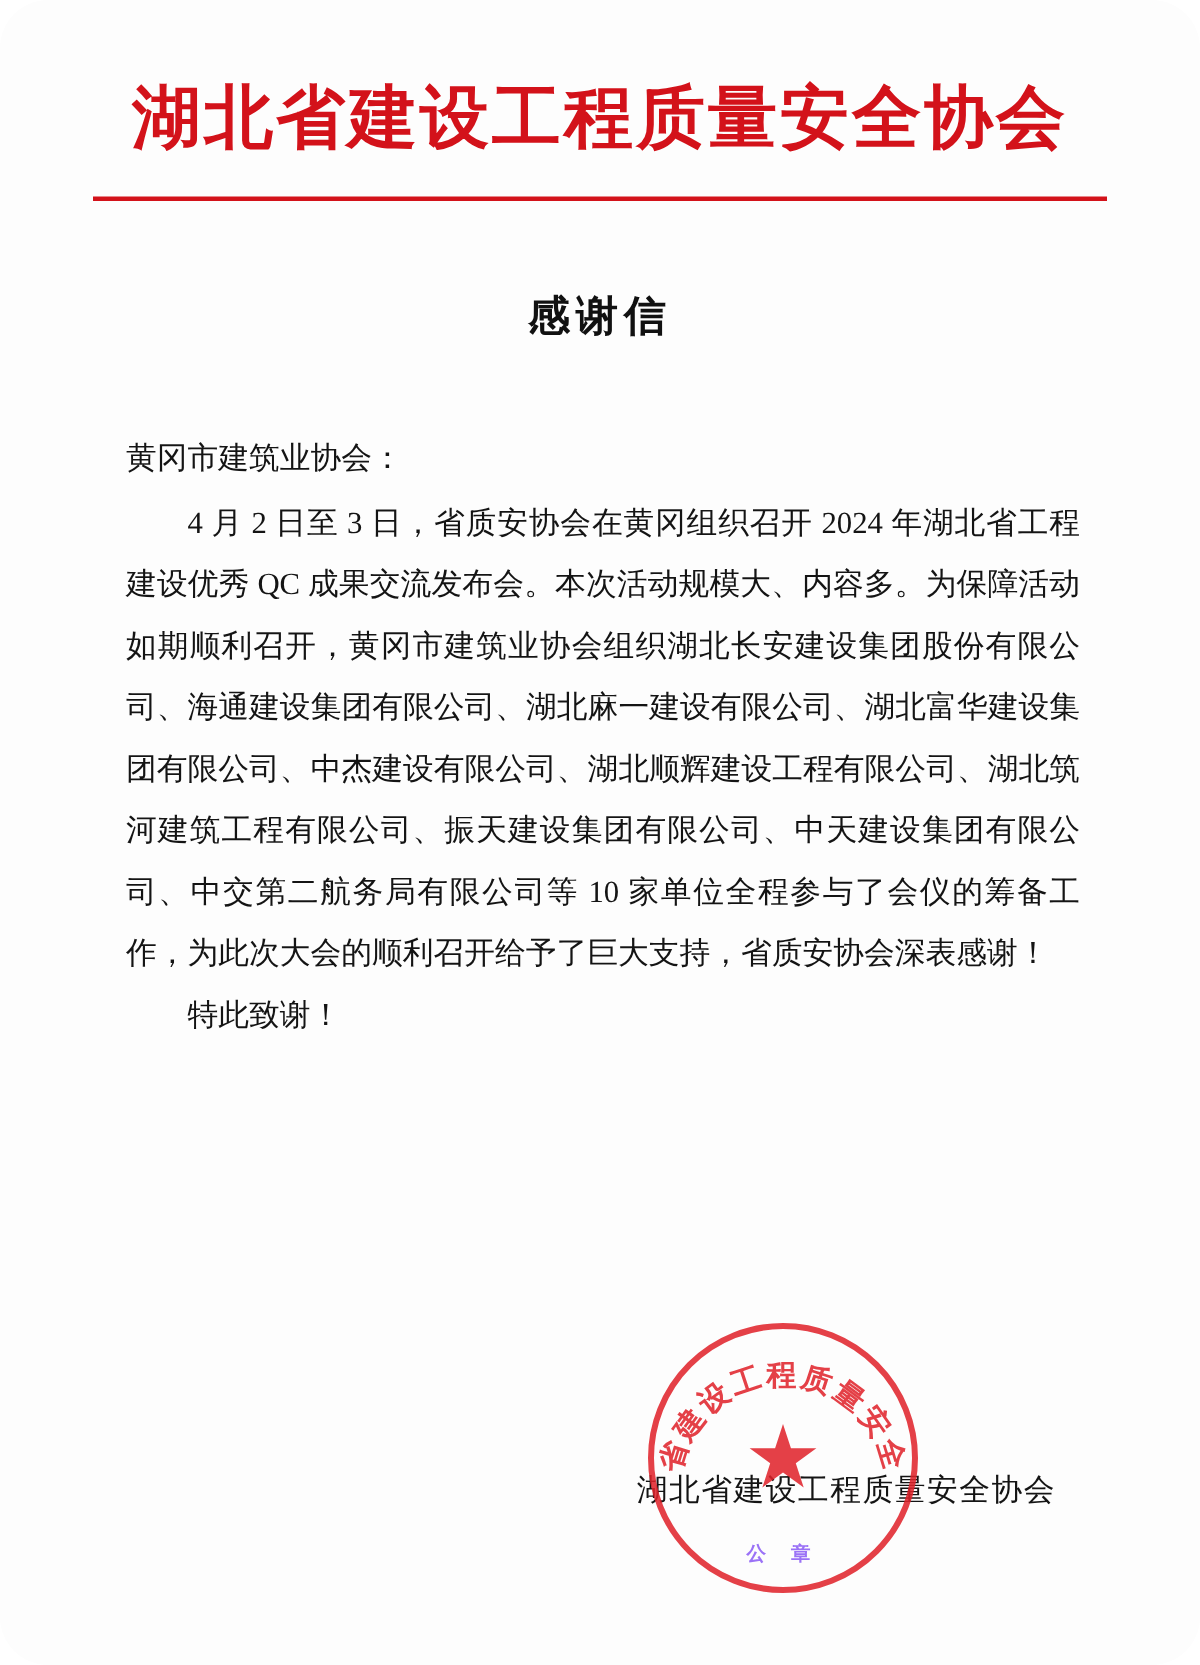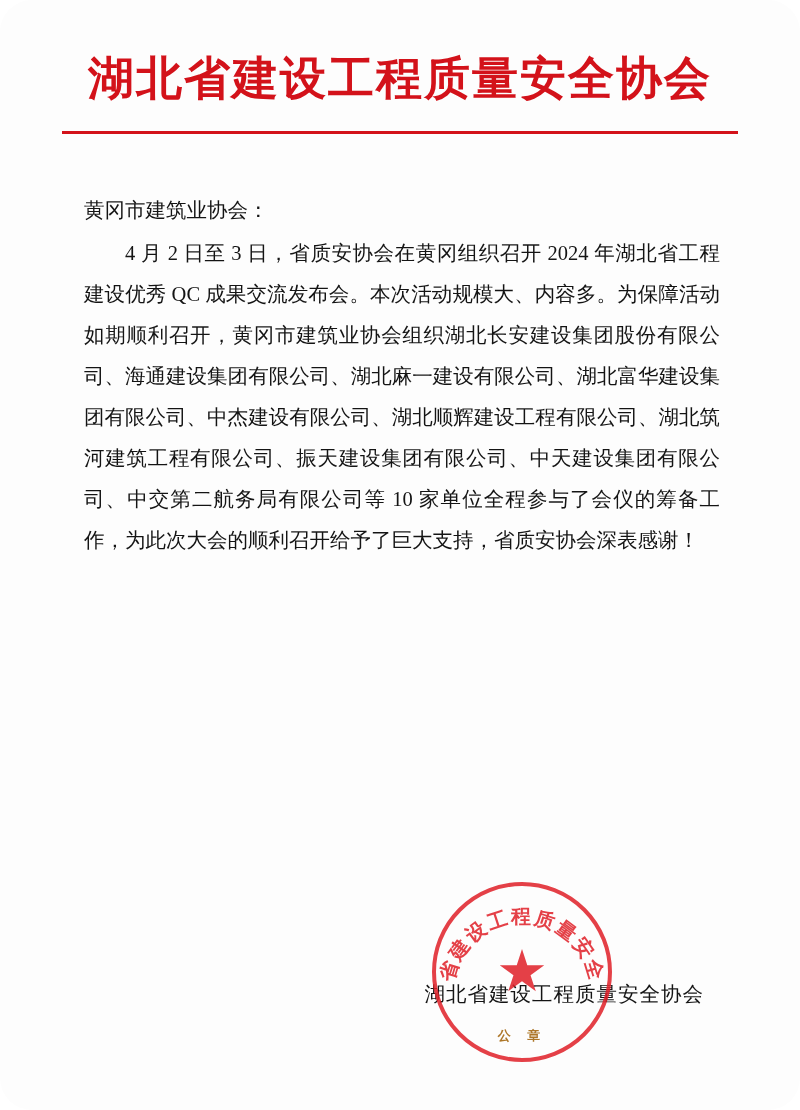--- a/index.html
+++ b/index.html
@@ -119,21 +119,21 @@
   .seal-star span {
     position: absolute;
     transform: translate(-50%, -50%);
     display: block;
   }
   .seal-text-top, .seal-text-bottom {
     position: absolute;
     left: 0;
     width: 100%;
     text-align: center;
-    color: #a16207;
+    color: #8b5cf6;
     font-family: "DejaVu Serif", "Liberation Serif", serif;
     font-weight: bold;
     letter-spacing: 3px;
     font-size: 15px;
   }
   .seal-text-bottom { bottom: 13px; font-size: 13px; letter-spacing: 6px; }
 
   .seal-arc {
     position: absolute;
     inset: 0;
@@ -150,24 +150,26 @@
 </head>
 <body>
 
 <div class="page">
 
   <div class="letterhead">
     <div class="letterhead-title">湖北省建设工程质量安全协会</div>
     <div class="letterhead-rule"></div>
   </div>
 
+  <div class="doc-title">感谢信</div>
 
   <div class="body-block">
     <p class="salutation">黄冈市建筑业协会：</p>
     <p class="para">4 月 2 日至 3 日，省质安协会在黄冈组织召开 2024 年湖北省工程建设优秀 QC 成果交流发布会。本次活动规模大、内容多。为保障活动如期顺利召开，黄冈市建筑业协会组织湖北长安建设集团股份有限公司、海通建设集团有限公司、湖北麻一建设有限公司、湖北富华建设集团有限公司、中杰建设有限公司、湖北顺辉建设工程有限公司、湖北筑河建筑工程有限公司、振天建设集团有限公司、中天建设集团有限公司、中交第二航务局有限公司等 10 家单位全程参与了会仪的筹备工作，为此次大会的顺利召开给予了巨大支持，省质安协会深表感谢！</p>
+    <p class="para">特此致谢！</p>
   </div>
 
   <div class="signature">
     <div class="sig-org">湖北省建设工程质量安全协会</div>
   </div>
 
   <div class="seal">
     <div class="seal-inner">
       <div class="seal-arc">
         <svg viewBox="0 0 164 164" aria-hidden="true">

